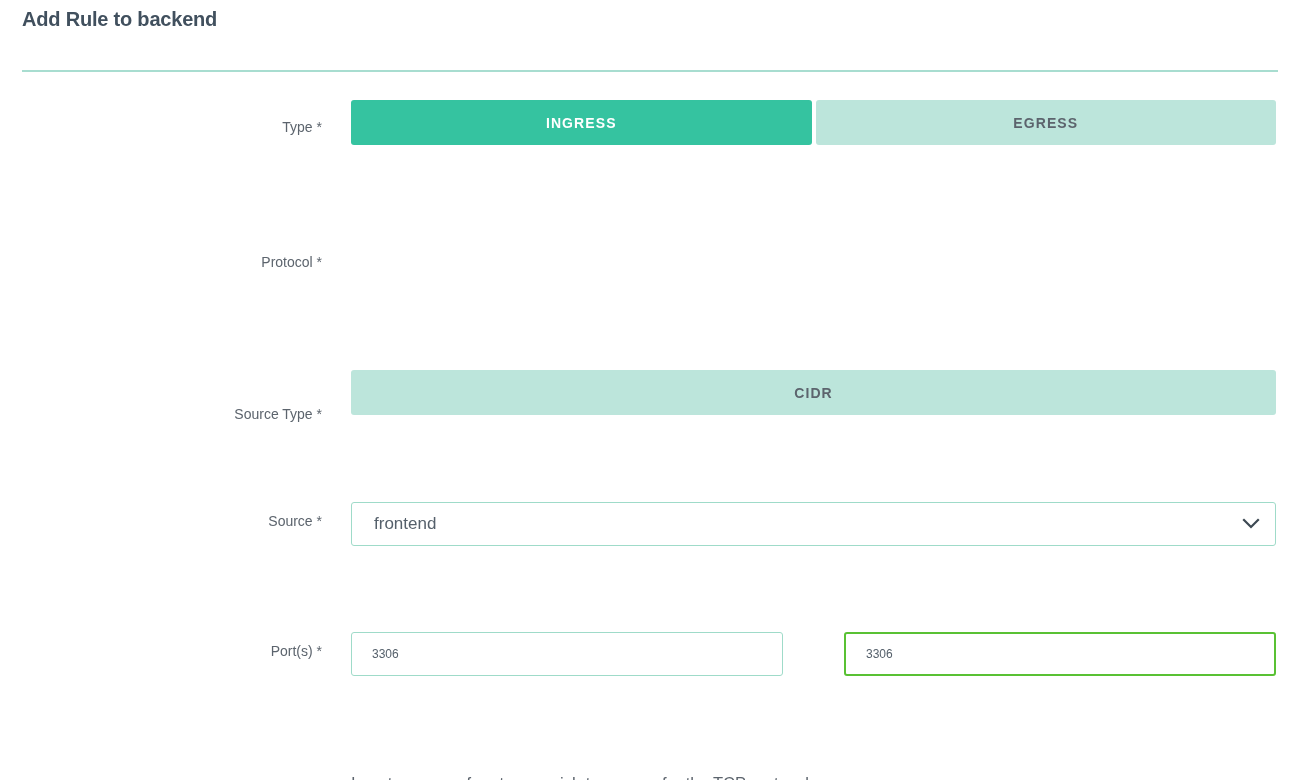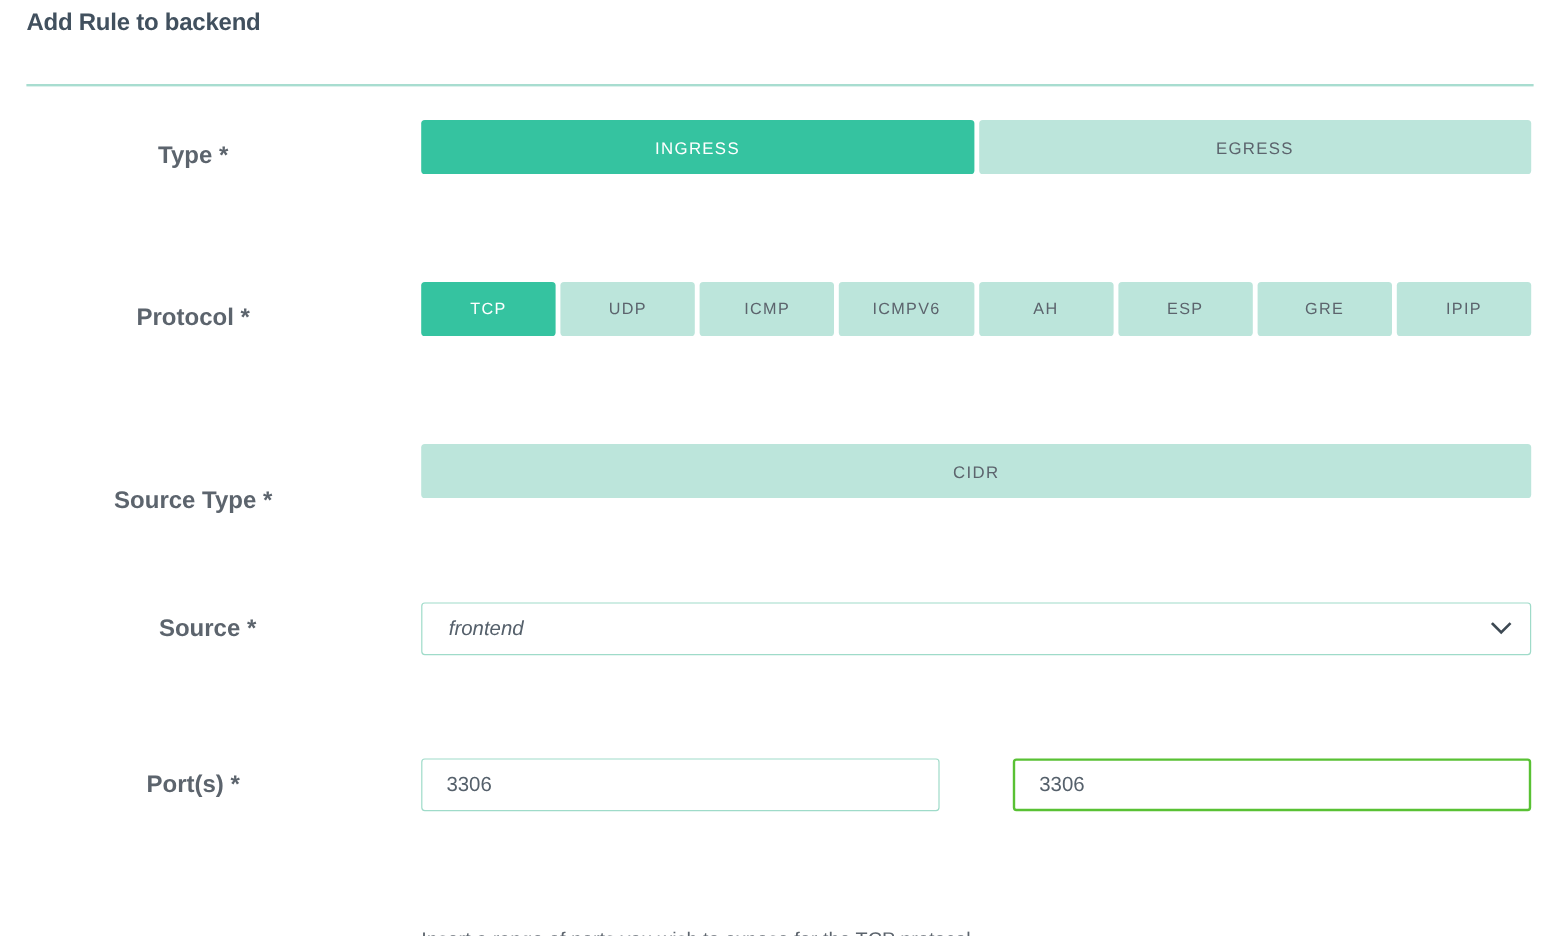--- a/index.html
+++ b/index.html
@@ -48,23 +48,23 @@
     width: 1300px;
   }
   .row {
     position: relative;
     width: 1300px;
   }
   .row-label {
     position: absolute;
     left: 0;
     width: 322px;
-    text-align: center;
-    font-size: 20px;
-    font-weight: bold;
+    text-align: right;
+    font-size: 14px;
+    font-weight: normal;
     color: #5c646d;
     white-space: nowrap;
   }
   .row-control {
     position: absolute;
     left: 351px;
     width: 925px;
   }
 
   
@@ -74,21 +74,21 @@
     gap: 4px;
   }
   .seg {
     flex: 1 1 0;
     height: 45px;
     display: flex;
     align-items: center;
     justify-content: center;
     border-radius: 3px;
     font-size: 14px;
-    font-weight: normal;
+    font-weight: bold;
     letter-spacing: 1.1px;
     cursor: pointer;
     user-select: none;
     background: #bce5db;
     color: #5c646d;
   }
   .seg.active {
     background: #35c3a0;
     color: #ffffff;
   }
@@ -109,21 +109,20 @@
     border: 1px solid #9fdbc9;
     border-radius: 3px;
     background: #ffffff;
     font-family: "Liberation Sans", sans-serif;
     font-size: 17px;
     color: #55606b;
     padding: 0 36px 0 22px;
     display: flex;
     align-items: center;
     cursor: pointer;
-    font-style: italic;
   }
   .chevron {
     position: absolute;
     right: 16px;
     top: 50%;
     transform: translateY(-50%);
     pointer-events: none;
     line-height: 0;
   }
 
@@ -132,21 +131,21 @@
     width: 925px;
     justify-content: space-between;
   }
   .port-input {
     width: 432px;
     height: 44px;
     border: 1px solid #9fdbc9;
     border-radius: 3px;
     background: #ffffff;
     font-family: "Liberation Sans", sans-serif;
-    font-size: 17px;
+    font-size: 12px;
     color: #55606b;
     padding: 16px 20px;
     outline: none;
   }
   .port-input.focused {
     border: 2px solid #59c134;
   }
 
   .hint {
     width: 925px;
@@ -185,32 +184,20 @@
       <div class="row-control">
         <div class="seg-group">
           <div class="seg active">INGRESS</div>
           <div class="seg">EGRESS</div>
         </div>
       </div>
     </div>
 
     <div class="row" id="row-protocol">
       <div class="row-label">Protocol *</div>
-      <div class="row-control">
-        <div class="seg-group">
-          <div class="seg seg-protocol active">TCP</div>
-          <div class="seg seg-protocol">UDP</div>
-          <div class="seg seg-protocol">ICMP</div>
-          <div class="seg seg-protocol">ICMPV6</div>
-          <div class="seg seg-protocol">AH</div>
-          <div class="seg seg-protocol">ESP</div>
-          <div class="seg seg-protocol">GRE</div>
-          <div class="seg seg-protocol">IPIP</div>
-        </div>
-      </div>
     </div>
 
     <div class="row" id="row-srctype">
       <div class="row-label">Source Type *</div>
       <div class="row-control">
         <div class="seg-group">
           <div class="seg">CIDR</div>
         </div>
       </div>
     </div>

